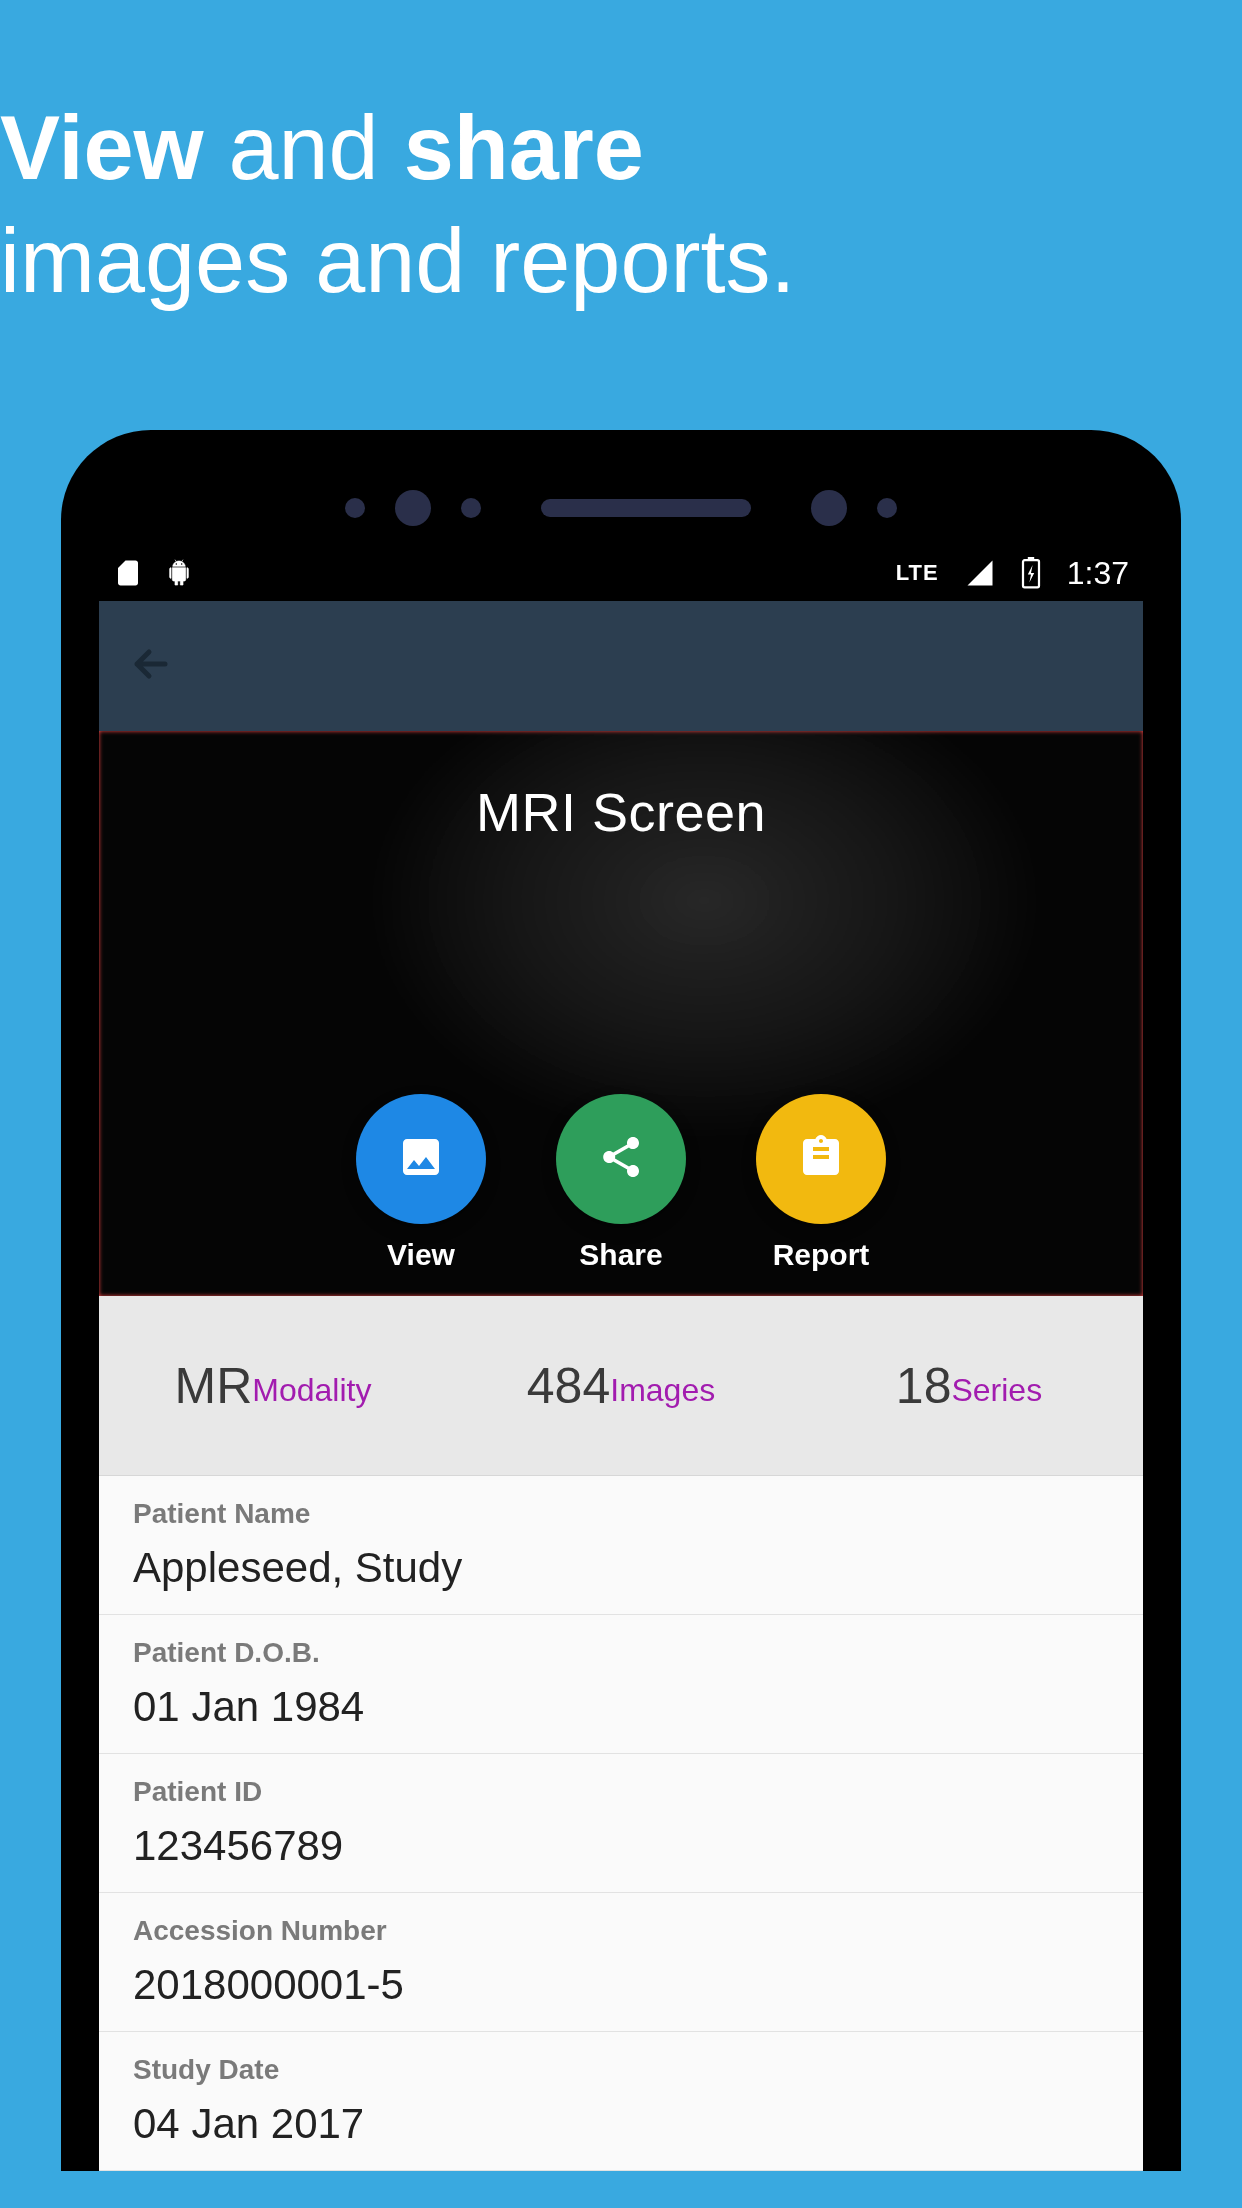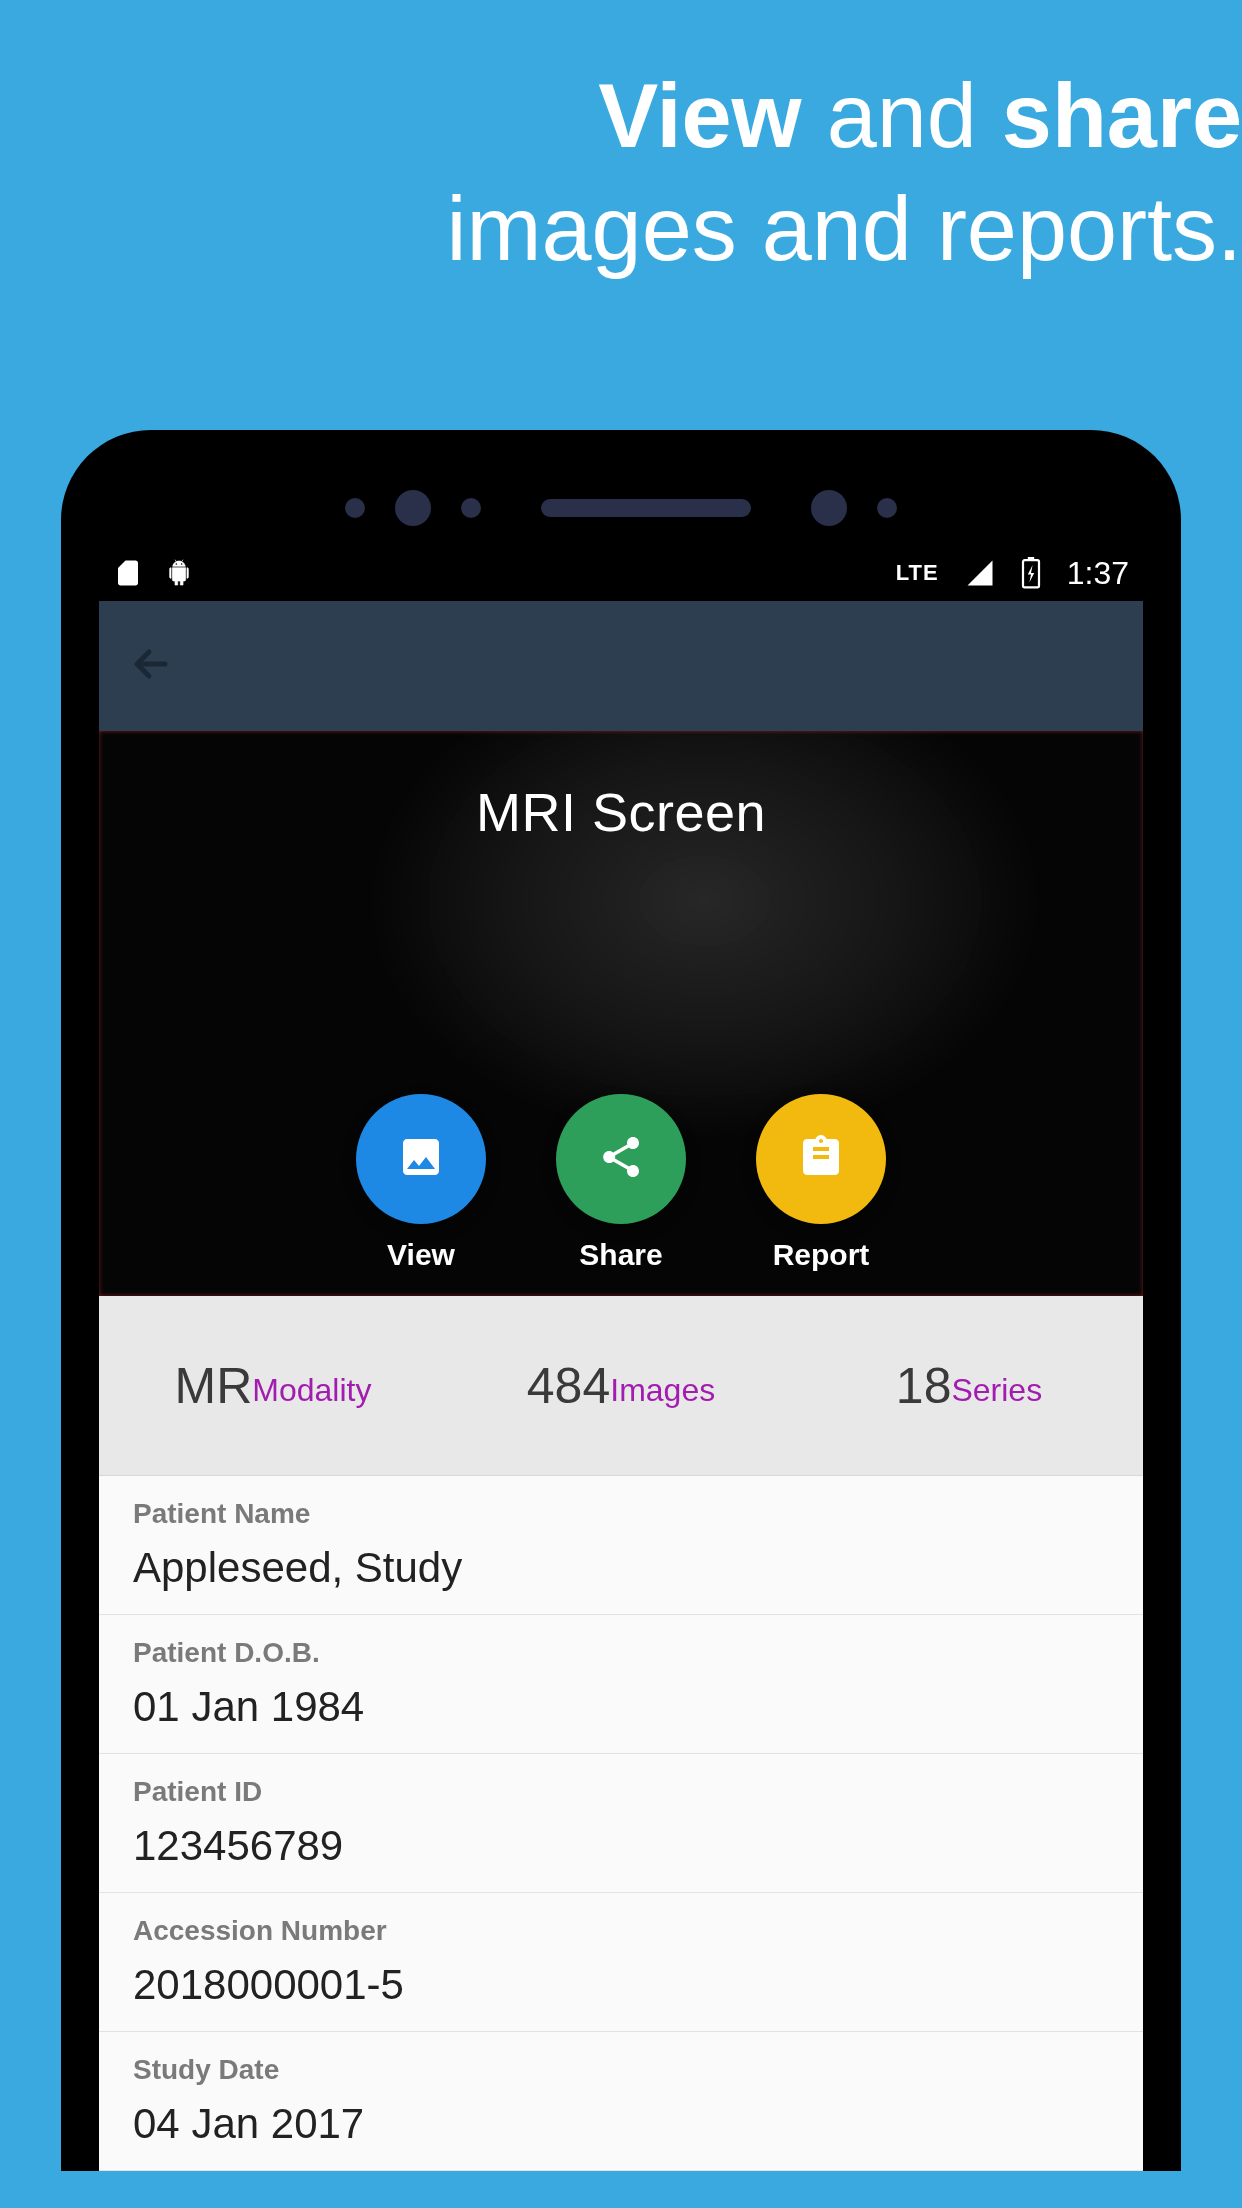--- a/index.html
+++ b/index.html
@@ -5,23 +5,23 @@
   * { margin: 0; padding: 0; box-sizing: border-box; }
   body {
     width: 1242px;
     height: 2208px;
     background: #39a9e0;
     font-family: -apple-system, "Helvetica Neue", Helvetica, Arial, sans-serif;
     overflow: hidden;
     position: relative;
   }
   .headline {
-    text-align: right;
+    text-align: left;
     color: #fff;
-    padding-top: 60px;
+    padding-top: 92px;
     font-size: 90px;
     line-height: 1.25;
   }
   .headline .bold { font-weight: 700; }
   .headline .regular { font-weight: 400; }
 
   .phone {
     position: absolute;
     left: 50%;
     transform: translateX(-50%);
@@ -72,21 +72,21 @@
     background: #2c3e50;
     display:flex;
     align-items:center;
     padding: 0 28px;
   }
   .back-arrow { color:#0c1720; opacity:0.55; }
 
   .hero {
     position:relative;
     height: 565px;
-    background: #7f1d1d;
+    background: #ef4444;
     overflow:hidden;
   }
   .hero-bg {
     position:absolute; inset:0;
     background:
       radial-gradient(ellipse 420px 300px at 58% 30%, #2b2b2b 0%, #1b1b1b 45%, #0b0b0b 80%),
       radial-gradient(ellipse 260px 320px at 20% 75%, #222 0%, #111 55%, #0b0b0b 85%);
     filter: blur(2px) contrast(1.05);
   }
   .hero-title {

